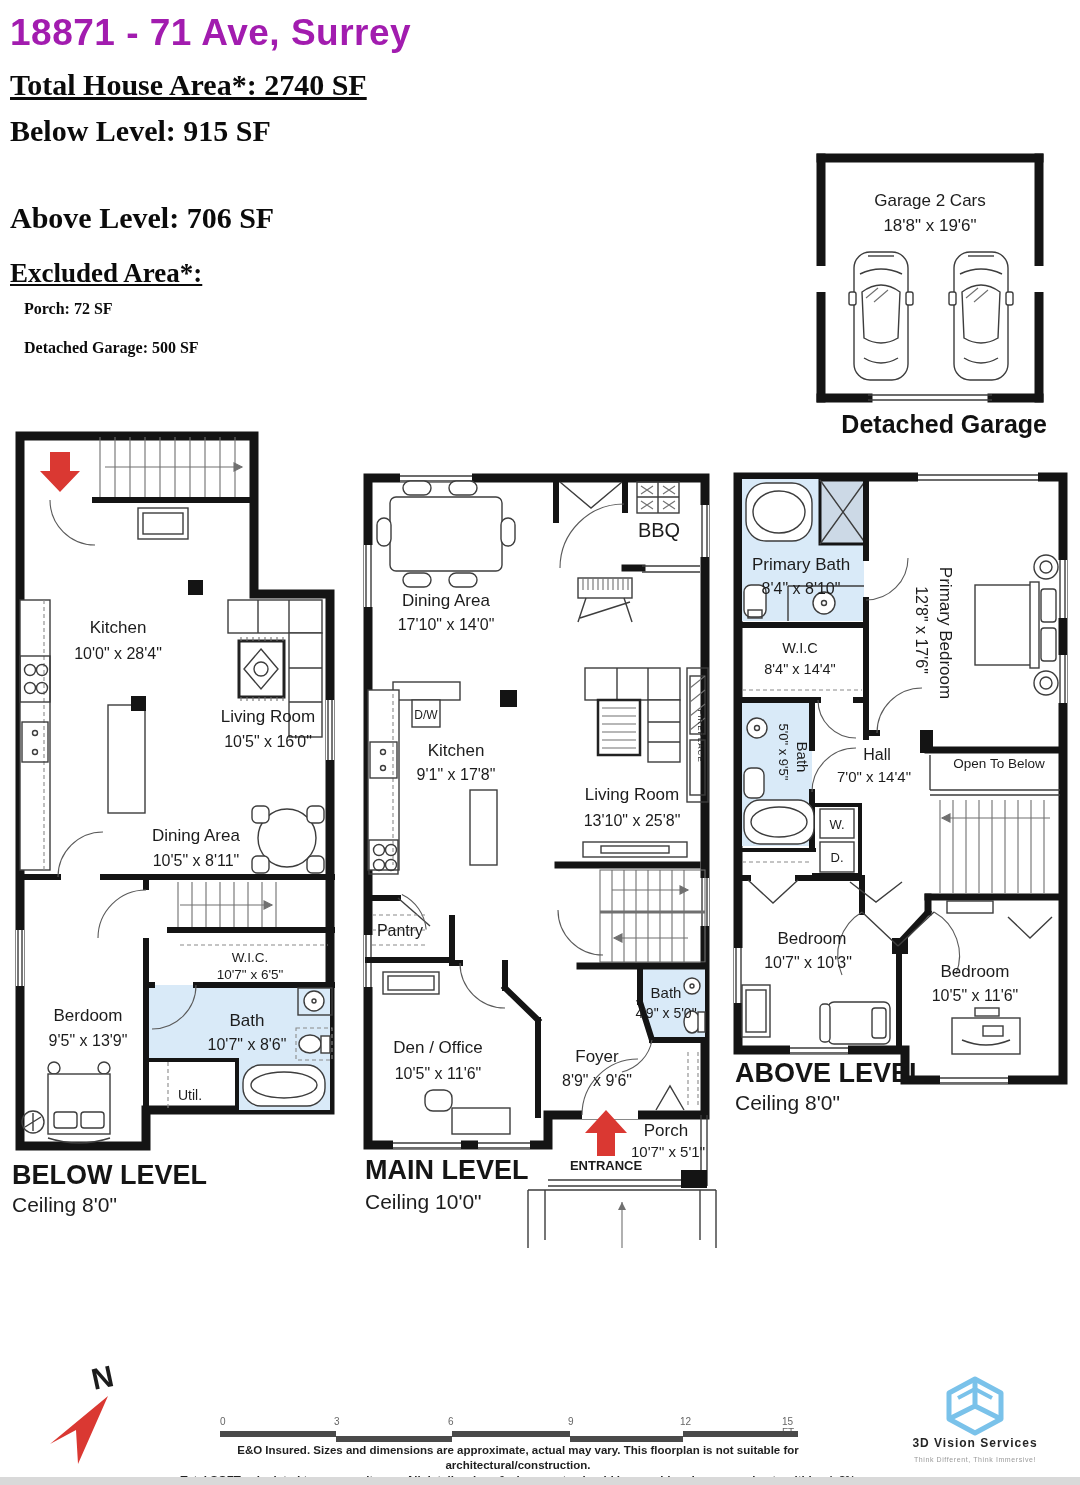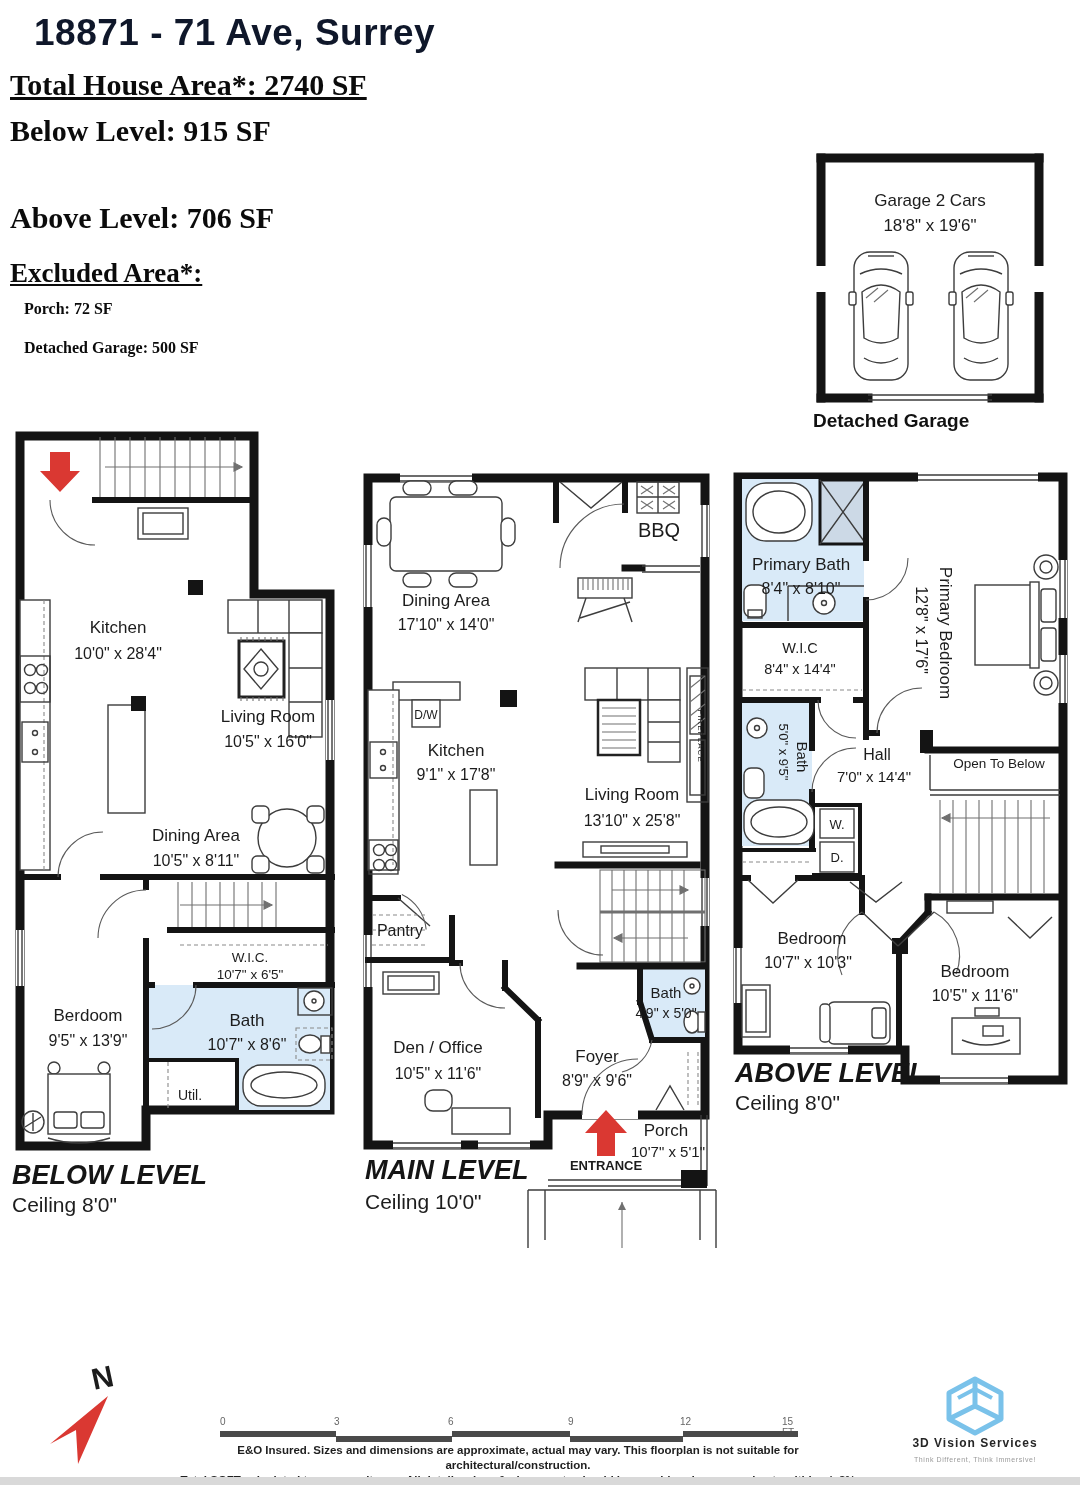--- a/index.html
+++ b/index.html
@@ -1,29 +1,29 @@
 <!DOCTYPE html>
 <html><head>
 <meta charset="utf-8">
 <style>
   html,body{margin:0;padding:0;background:#fff;}
   #canvas{position:relative;width:1080px;height:1485px;background:#fff;overflow:hidden;
           font-family:"Liberation Sans",sans-serif;}
   .abs{position:absolute;}
   
-  .addr{left:10px;top:12px;font-size:37px;font-weight:700;color:#0f172a;letter-spacing:.5px;margin-left:24px;}
+  .addr{left:10px;top:12px;font-size:37px;font-weight:700;color:#a21caf;letter-spacing:.5px;}
   .serif{font-family:"Liberation Serif",serif;font-weight:700;color:#0b0b0b;}
   .total{left:10px;top:68px;font-size:30px;text-decoration:underline;}
   .lvl{left:10px;font-size:30px;}
   .excl{left:10px;top:258px;font-size:27px;text-decoration:underline;}
   .exline{left:24px;font-size:16px;}
   
-  .plan-title{font-size:27px;font-weight:700;color:#151515;font-style:italic;}
+  .plan-title{font-size:27px;font-weight:700;color:#151515;}
   .plan-ceiling{font-size:21px;color:#1d1d1d;font-weight:400;}
-  .garage-caption{font-size:19px;font-weight:700;color:#111;text-align:left;width:234px;}
+  .garage-caption{font-size:25px;font-weight:700;color:#111;text-align:right;width:234px;}
   
   svg{position:absolute;overflow:visible;}
   .floor{fill:#ffffff;stroke:#141414;stroke-width:9;stroke-linejoin:miter;}
   .wall{stroke:#141414;fill:none;stroke-linecap:square;}
   .w9{stroke-width:9;} .w7{stroke-width:7;} .w6{stroke-width:6;} .w4{stroke-width:4;}
   .thin{stroke:#3d3d3d;stroke-width:1.4;fill:#fff;}
   .thinN{stroke:#3d3d3d;stroke-width:1.4;fill:none;}
   .tread{stroke:#707070;stroke-width:1.1;fill:none;}
   .arc{stroke:#5a5a5a;stroke-width:1.1;fill:none;}
   .dash{stroke:#8a8a8a;stroke-width:1.1;fill:none;stroke-dasharray:4 3;}

